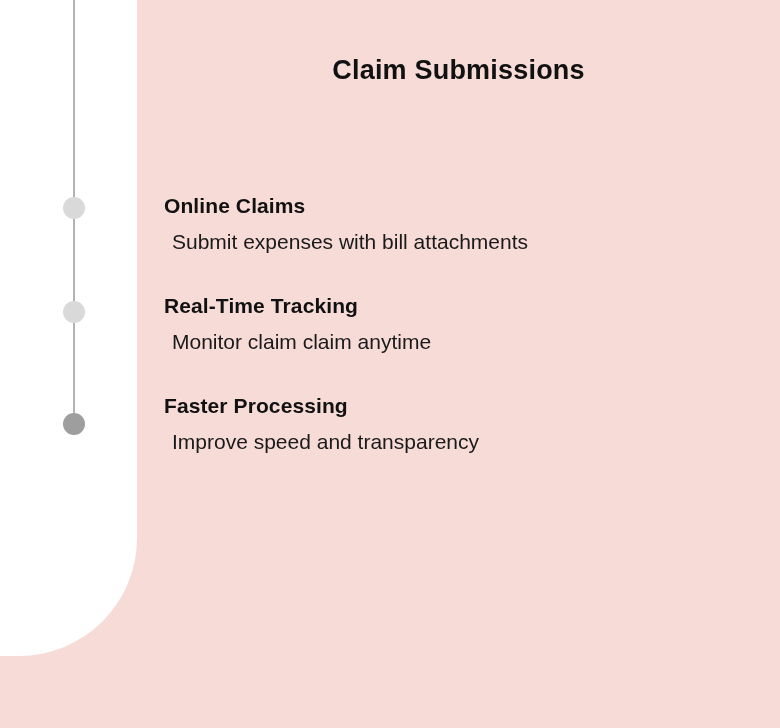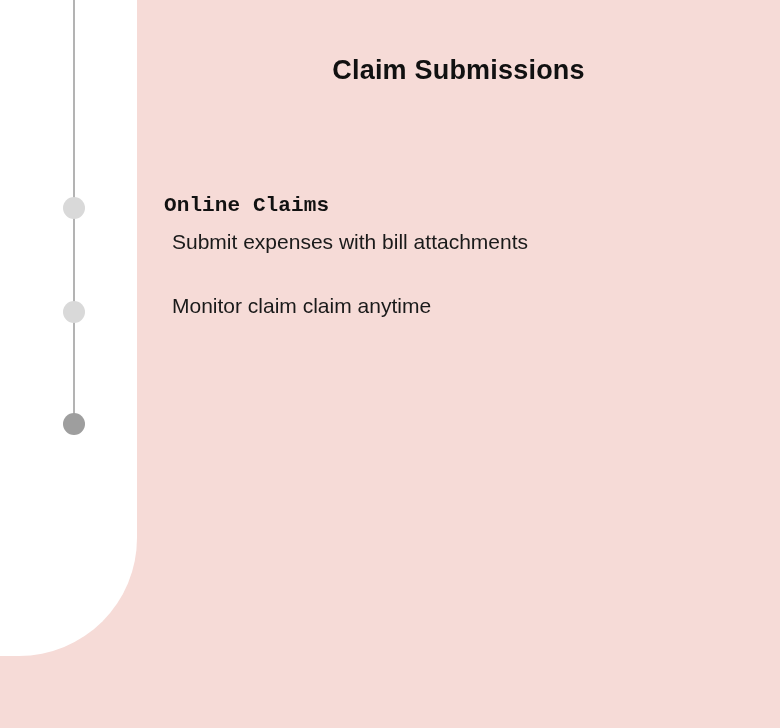--- a/index.html
+++ b/index.html
@@ -79,21 +79,20 @@
   }
   .item { margin-bottom: 36px; }
   .item:last-child { margin-bottom: 0; }
   .item-title {
     font-size: 21px;
     font-weight: bold;
     color: #111111;
     line-height: 28px;
     margin: 0 0 4px 0;
     letter-spacing: 0.1px;
-    font-family: Liberation Mono, monospace;
   }
   .item-desc {
     font-size: 21px;
     font-weight: normal;
     color: #1a1a1a;
     line-height: 28px;
     margin: 8px;
   }
 </style>
 </head>
@@ -114,19 +113,24 @@
     <div class="page-title">Claim Submissions</div>
 
     <div class="items">
 
       <div class="item">
         <p class="item-title">Online Claims</p>
         <p class="item-desc">Submit expenses with bill attachments</p>
       </div>
 
       <div class="item">
+        <p class="item-title">Real-Time Tracking</p>
         <p class="item-desc">Monitor claim claim anytime</p>
       </div>
 
+      <div class="item">
+        <p class="item-title">Faster Processing</p>
+        <p class="item-desc">Improve speed and transparency</p>
+      </div>
 
     </div>
   </div>
 </div>
 
 </body></html>

